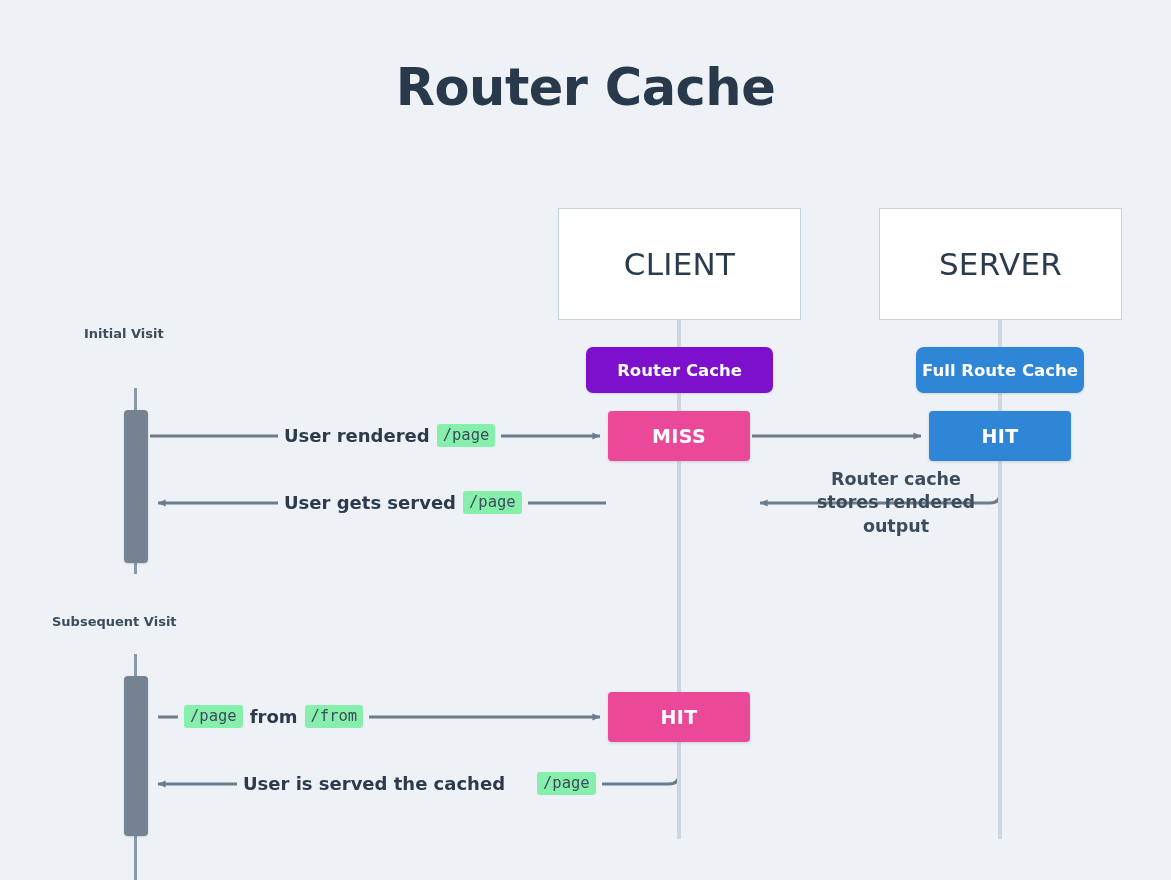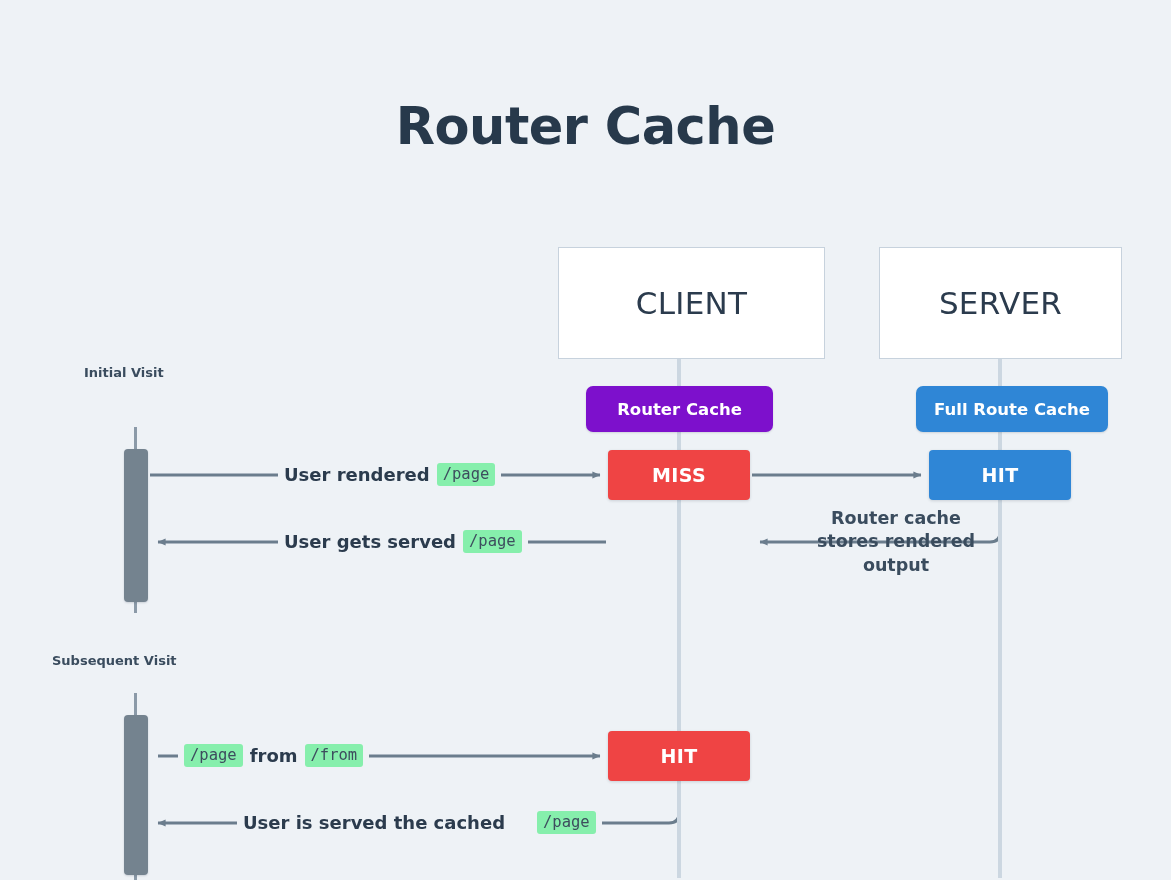--- a/index.html
+++ b/index.html
@@ -6,68 +6,68 @@
   html, body {
     margin: 0; padding: 0;
     background: #eef2f6;
   }
   body {
     width: 1171px; height: 880px;
     position: relative; overflow: hidden;
     font-family: "DejaVu Sans", "Liberation Sans", sans-serif;
     color: #2b3b4d;
   }
-  #stage { position: absolute; inset: 0; margin-top: 39px; }
+  #stage { position: absolute; inset: 0; }
 
   
   .title {
     position: absolute; left: 0; top: 58px; width: 1171px;
     text-align: center;
     font-size: 51px; font-weight: 700; letter-spacing: -0.5px;
     color: #27394b;
   }
 
   
   .participant {
     position: absolute;
     background: #ffffff;
     border: 1.5px solid #c7d2dd;
     display: flex; align-items: center; justify-content: center;
     font-size: 31px; color: #2b3b4d; letter-spacing: 0.3px;
   }
-  #client-box { left: 558px; top: 208px; width: 267px; height: 112px; }
+  #client-box { left: 558px; top: 208px; width: 243px; height: 112px; }
   #server-box { left: 879px; top: 208px; width: 243px; height: 112px; }
 
   
   .lifeline {
     position: absolute; width: 4px; background: #ccd7e1;
   }
   #client-lifeline { left: 677px; top: 320px; height: 519px; }
   #server-lifeline { left: 998px; top: 320px; height: 519px; }
 
   
   .badge {
     position: absolute; height: 46px; border-radius: 7px;
     display: flex; align-items: center; justify-content: center;
     color: #ffffff; font-size: 16.5px; font-weight: 700;
     box-shadow: 0 1px 2px rgba(40,55,70,0.16);
   }
   .badge.purple { background: #7d10cc; }
   .badge.blue   { background: #2f86d6; }
   #router-cache-badge { left: 586px; top: 347px; width: 187px; }
-  #full-route-cache-badge { left: 916px; top: 347px; width: 192px; }
+  #full-route-cache-badge { left: 916px; top: 347px; width: 168px; border-radius: 8px; }
 
   
   .state-box {
     position: absolute; height: 50px; border-radius: 4px;
     display: flex; align-items: center; justify-content: center;
     color: #ffffff; font-size: 19px; font-weight: 700; letter-spacing: 0.4px;
     box-shadow: 0 1px 3px rgba(40,55,70,0.18);
   }
-  .state-box.purple { background: #ef4444; }
+  .state-box.purple { background: #ec4899; }
   .state-box.blue   { background: #2f86d6; }
   #miss-box { left: 608px; top: 411px; width: 142px; }
   #set-box  { left: 608px; top: 478px; width: 142px; }
   #server-hit-box { left: 929px; top: 411px; width: 142px; }
   #client-hit-box { left: 608px; top: 692px; width: 142px; }
 
   
   .section-label {
     position: absolute; font-size: 13px; font-weight: 600; color: #3a4c5e;
     white-space: nowrap;

